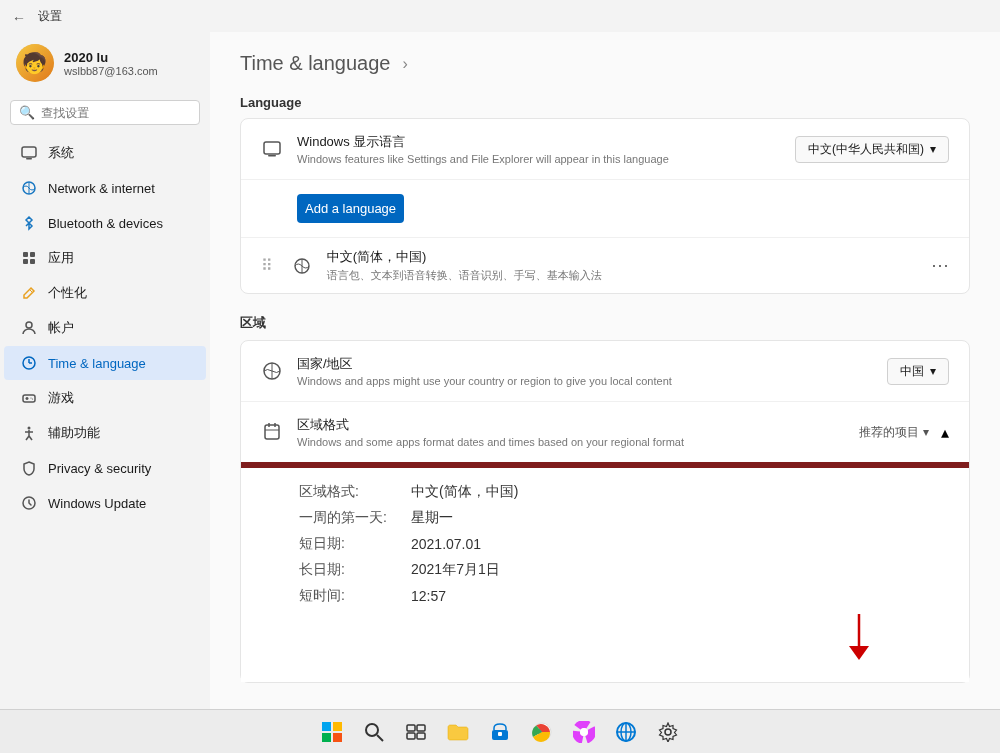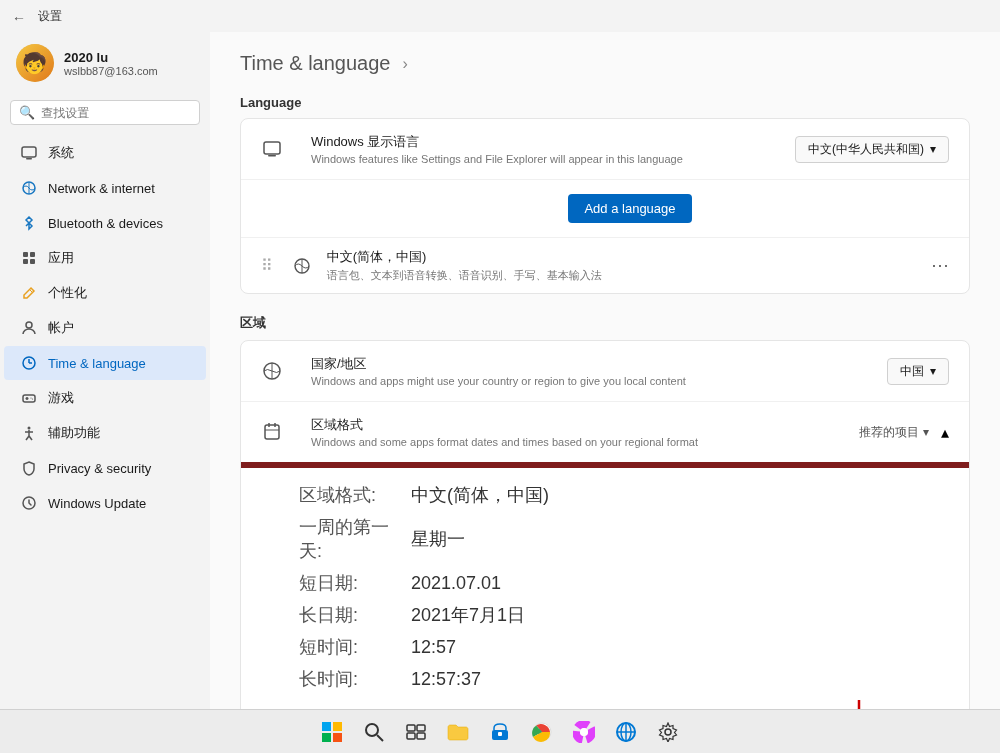--- a/index.html
+++ b/index.html
@@ -158,22 +158,21 @@
       border-radius: 8px;
       margin-bottom: 4px;
       border: 1px solid #e5e5e5;
     }
 
     .card-row {
       display: flex;
       align-items: center;
       padding: 14px 20px;
       border-bottom: 1px solid #f0f0f0;
-      gap: 28px;
-      justify-content: center;
+      gap: 14px;
     }
     .card-row:last-child { border-bottom: none; }
 
     .row-icon {
       width: 22px;
       height: 22px;
       display: flex;
       align-items: center;
       justify-content: center;
       flex-shrink: 0;
@@ -202,21 +201,21 @@
       cursor: pointer;
       font-size: 12px;
       color: #1a1a1a;
     }
 
     .add-lang-btn {
       background: #0067c0;
       color: #fff;
       border: none;
       border-radius: 4px;
-      padding: 7px 16px;
+      padding: 7px 8px;
       font-size: 13px;
       cursor: pointer;
       font-weight: 500;
     }
 
     .lang-row {
       display: flex;
       align-items: center;
       padding: 10px 20px;
       gap: 14px;
@@ -227,21 +226,21 @@
     .section-gap { margin-top: 20px; }
 
     
     .format-detail {
       padding: 10px 20px 16px 56px;
       background: #fff;
     }
     .format-table { width: 100%; }
     .format-table td {
       padding: 3px 0;
-      font-size: 18px;
+      font-size: 14px;
       color: #333;
     }
     .format-table td:first-child { color: #555; width: 110px; }
 
     
     .taskbar {
       height: 44px;
       background: rgba(235,235,235,0.95);
       display: flex;
       align-items: center;
@@ -530,24 +529,20 @@
             <td>2021.07.01</td>
           </tr>
           <tr>
             <td>长日期:</td>
             <td>2021年7月1日</td>
           </tr>
           <tr>
             <td>短时间:</td>
             <td>12:57</td>
           </tr>
-          <tr>
-            <td>长时间:</td>
-            <td>12:57:37</td>
-          </tr>
         </tbody>
           </table>
 
         <div class="red-arrow">
           <svg width="40" height="50" viewBox="0 0 40 50">
             <line x1="20" y1="0" x2="20" y2="38" stroke="#cc0000" stroke-width="2.5"></line>
             <polygon points="10,32 20,46 30,32" fill="#cc0000"></polygon>
           </svg>
         </div>
 

